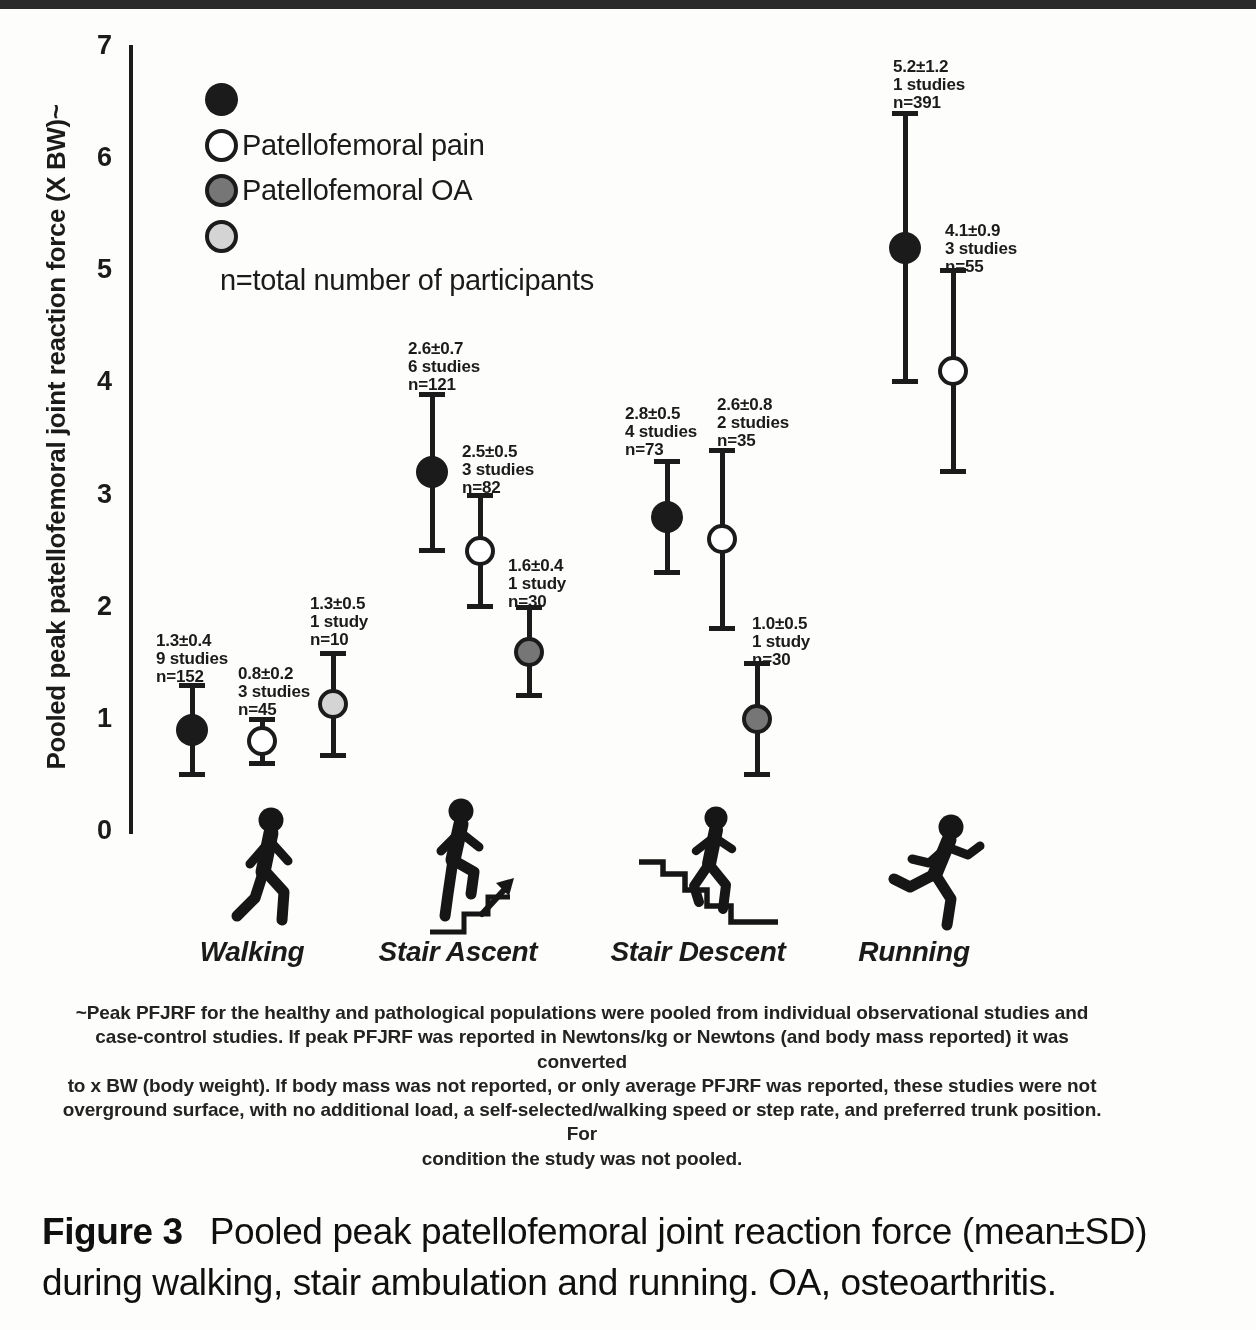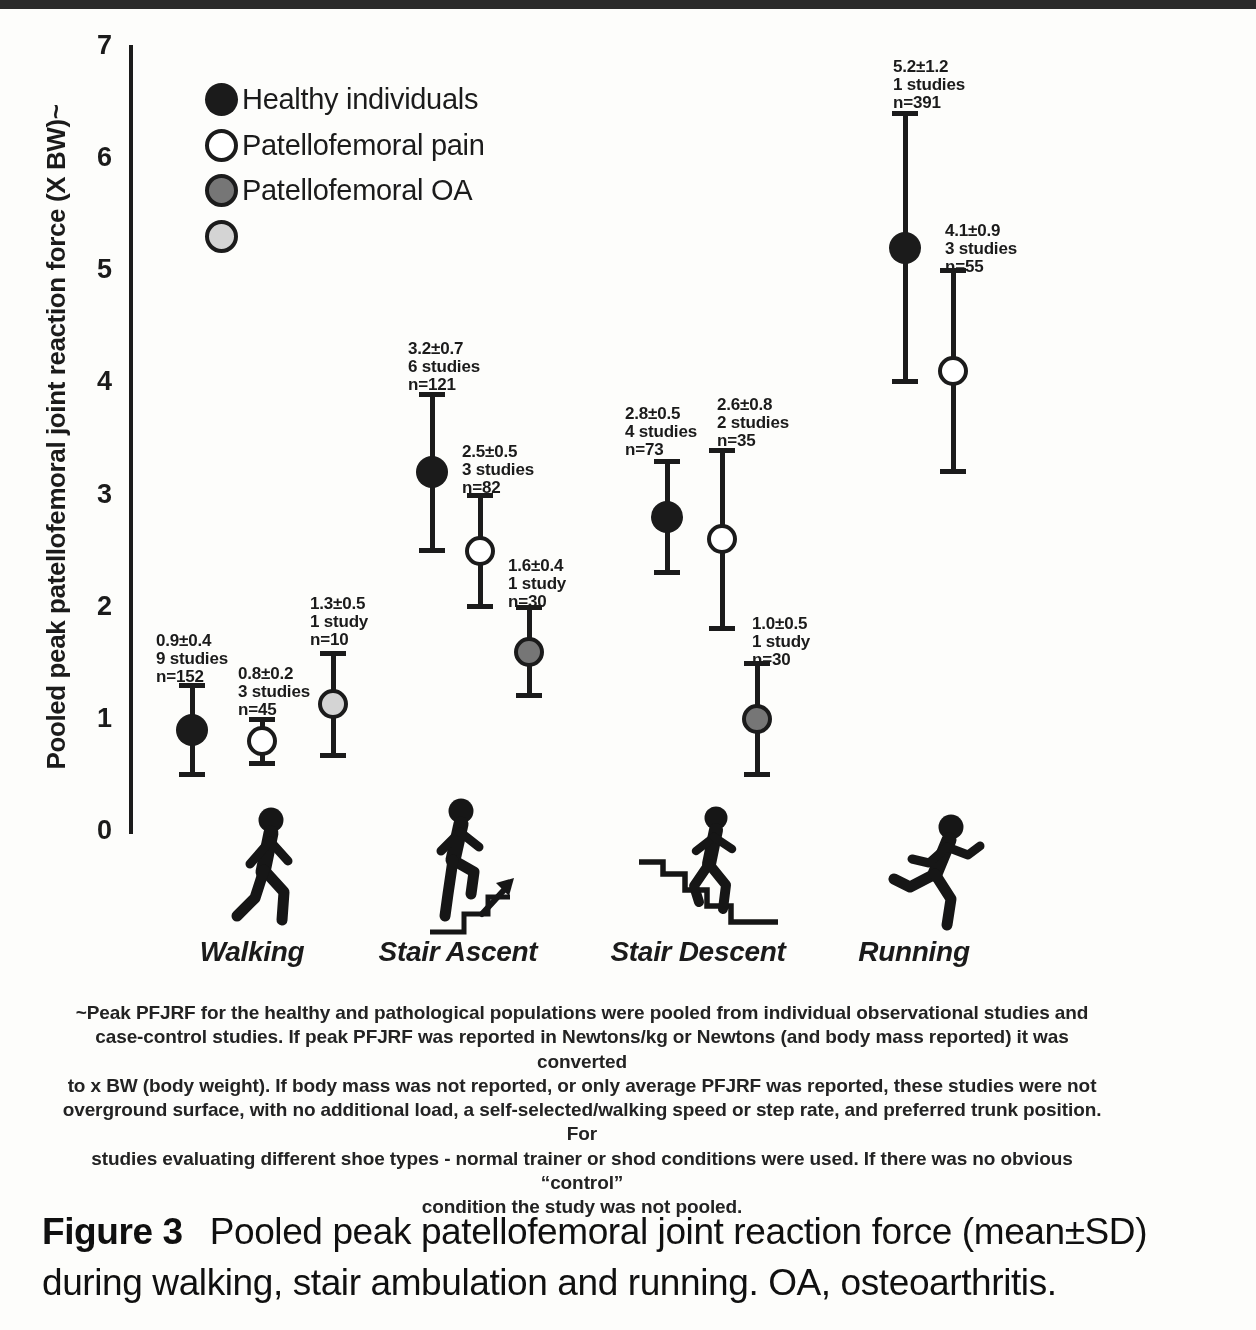--- a/index.html
+++ b/index.html
@@ -63,42 +63,42 @@
       <div class="tick" style="top: 494.58px;">3</div>
       <div class="tick" style="top: 382.44px;">4</div>
       <div class="tick" style="top: 270.3px;">5</div>
       <div class="tick" style="top: 158.16px;">6</div>
       <div class="tick" style="top: 46.02px;">7</div>
     </div>
 
   <div class="legend">
     <div class="lg-row">
       <span class="lgc" style="background: rgb(27, 27, 27);"></span>
-      <span class="lg-label">Healthy individuals</span>
     </div>
     <div class="lg-row">
       <span class="lgc" style="background: rgb(255, 255, 255); border: 4px solid rgb(27, 27, 27);"></span>
       <span class="lg-label">Patellofemoral pain</span>
     </div>
     <div class="lg-row">
       <span class="lgc" style="background: rgb(118, 118, 118); border: 4px solid rgb(27, 27, 27);"></span>
       <span class="lg-label">Patellofemoral OA</span>
     </div>
     <div class="lg-row">
       <span class="lgc" style="background: rgb(212, 212, 212); border: 4px solid rgb(27, 27, 27);"></span>
     </div>
+    <div class="lg-note">n=total number of participants</div>
   </div>
 
   <div id="points">
       <div class="errline" style="left: 189.5px; top: 685.218px; height: 89.712px;"></div>
       <div class="errcap" style="left: 179px; top: 683.218px;"></div>
       <div class="errcap" style="left: 179px; top: 771.93px;"></div>
       <div class="marker filled" style="left: 176px; top: 714.074px;"></div>
       <div class="ann" style="left: 156px; top: 632px;">
-        <div>0.9±0.4</div>
+        <div>1.3±0.4</div>
         <div>9 studies</div>
         <div>n=152</div>
       </div>
       <div class="errline" style="left: 259.5px; top: 718.86px; height: 44.856px;"></div>
       <div class="errcap" style="left: 249px; top: 716.86px;"></div>
       <div class="errcap" style="left: 249px; top: 760.716px;"></div>
       <div class="marker open" style="left: 247px; top: 726.288px; background: rgb(255, 255, 255);"></div>
       <div class="ann" style="left: 238px; top: 665px;">
         <div>0.8±0.2</div>
         <div>3 studies</div>
@@ -111,21 +111,21 @@
       <div class="ann" style="left: 310px; top: 595px;">
         <div>1.3±0.5</div>
         <div>1 study</div>
         <div>n=10</div>
       </div>
       <div class="errline" style="left: 429.5px; top: 393.654px; height: 156.996px;"></div>
       <div class="errcap" style="left: 419px; top: 391.654px;"></div>
       <div class="errcap" style="left: 419px; top: 547.65px;"></div>
       <div class="marker filled" style="left: 416px; top: 456.152px;"></div>
       <div class="ann" style="left: 408px; top: 340px;">
-        <div>3.2±0.7</div>
+        <div>2.6±0.7</div>
         <div>6 studies</div>
         <div>n=121</div>
       </div>
       <div class="errline" style="left: 477.5px; top: 494.58px; height: 112.14px;"></div>
       <div class="errcap" style="left: 467px; top: 492.58px;"></div>
       <div class="errcap" style="left: 467px; top: 603.72px;"></div>
       <div class="marker open" style="left: 465px; top: 535.65px; background: rgb(255, 255, 255);"></div>
       <div class="ann" style="left: 462px; top: 443px;">
         <div>2.5±0.5</div>
         <div>3 studies</div>
@@ -231,20 +231,19 @@
   <div class="cat" style="left:458px">Stair Ascent</div>
   <div class="cat" style="left:698px">Stair Descent</div>
   <div class="cat" style="left:914px">Running</div>
 </div>
 
 <div class="footnote" id="footnote">
     <div>~Peak PFJRF for the healthy and pathological populations were pooled from individual observational studies and</div>
     <div>case-control studies. If peak PFJRF was reported in Newtons/kg or Newtons (and body mass reported) it was converted</div>
     <div>to x BW (body weight). If body mass was not reported, or only average PFJRF was reported, these studies were not</div>
     <div>overground surface, with no additional load, a self-selected/walking speed or step rate, and preferred trunk position. For</div>
-    <div>studies evaluating different shoe types - normal trainer or shod conditions were used. If there was no obvious “control”</div>
     <div>condition the study was not pooled.</div>
   </div>
 
 <div class="caption">
   <div><span class="cap-label">Figure 3</span><span>Pooled peak patellofemoral joint reaction force (mean±SD)</span></div>
   <div>during walking, stair ambulation and running. OA, osteoarthritis.</div>
 </div>
 
 </body></html>

